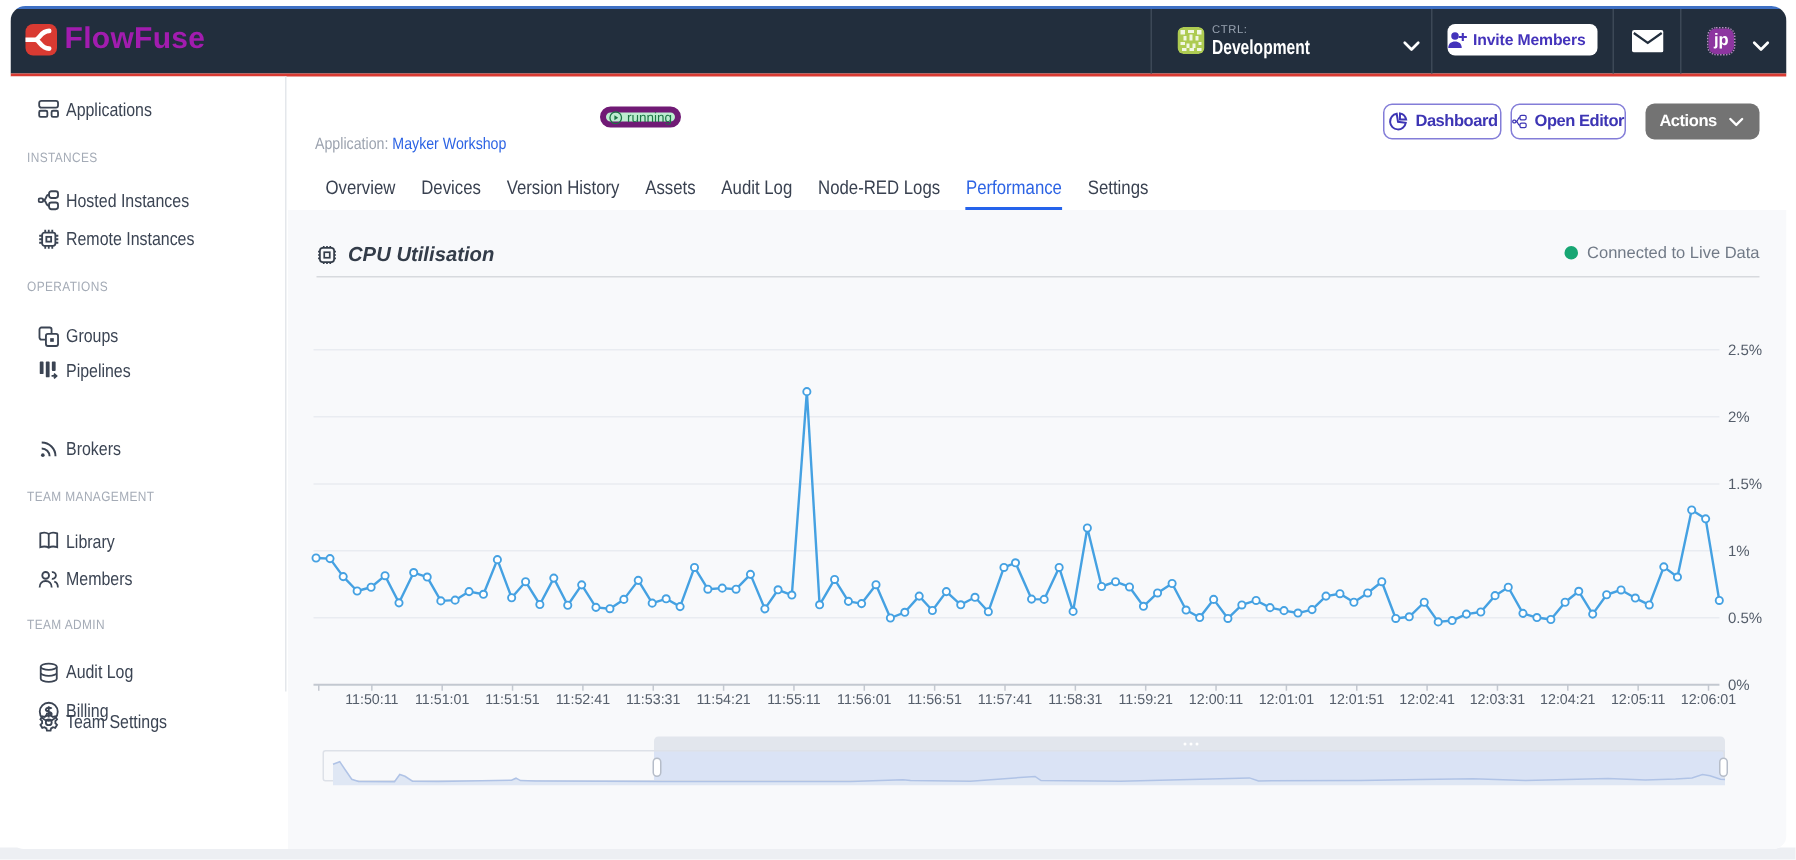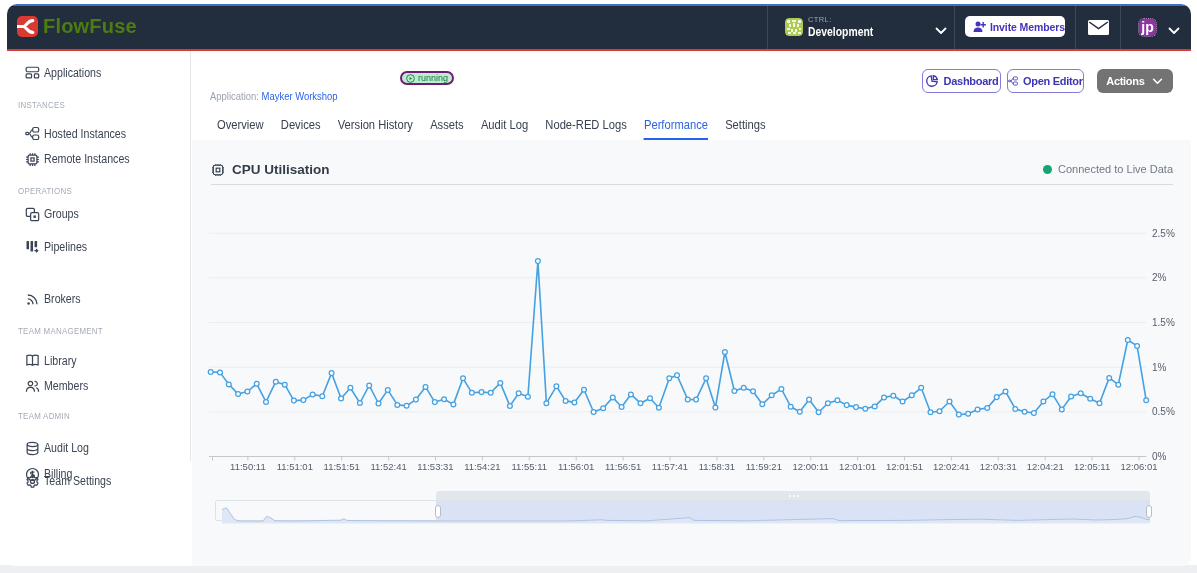--- a/index.html
+++ b/index.html
@@ -5,49 +5,49 @@
   * { margin:0; padding:0; box-sizing:border-box; }
   html,body { width:1197px; height:573px; background:#ffffff; font-family:"Liberation Sans",sans-serif; overflow:hidden; }
   .abs { position:absolute; }
   .bottomstrip { position:absolute; left:0; top:565px; width:1197px; height:8px; background:#edeff3; }
   .win { position:absolute; left:7px; top:4px; width:1184px; height:562px; background:#ffffff; border-radius:10px 10px 9px 9px; overflow:hidden; }
   
   .topline { position:absolute; left:0; top:0; width:100%; height:2px; background:#3e70c4; }
   .hdr { position:absolute; left:0; top:2px; width:100%; height:42.5px; background:#222e3d; }
   .redline { position:absolute; left:0; top:44.5px; width:100%; height:2.5px; background:#d93a32; }
   .logo { position:absolute; left:10px; top:12px; width:21px; height:21px; border-radius:5px; background:#d93a32; }
-  .brand { position:absolute; left:36px; top:11px; font-size:20px; font-weight:bold; color:#4d7c0f; letter-spacing:0.2px; }
+  .brand { position:absolute; left:36px; top:11px; font-size:20px; font-weight:bold; color:#a21caf; letter-spacing:0.2px; }
   .search { position:absolute; left:515px; top:12px; width:236px; height:22px; background:#2c3949; border:1px solid #4b596c; border-radius:4px; }
   .search .mag { position:absolute; left:8px; top:4px; }
   .search .ph { position:absolute; left:22px; top:3.5px; font-size:12px; color:#98a2b0; transform:scaleX(0.77); transform-origin:0 0; white-space:nowrap; }
   .hdiv { position:absolute; top:2px; height:42.5px; width:1px; background:#3c4857; }
   .tmav { position:absolute; left:778px; top:14px; width:18px; height:18px; border-radius:4px; }
   .tlabel { position:absolute; left:801px; top:11px; font-size:7.5px; color:#9aa4b2; letter-spacing:0.4px; }
   .tname { position:absolute; left:801px; top:19.5px; font-size:13.5px; font-weight:bold; color:#fff; transform:scaleX(0.77); transform-origin:0 0; white-space:nowrap; }
-  .invite { position:absolute; left:958px; top:12px; width:100px; height:21px; background:#fff; border-radius:5px; display:flex; align-items:center; justify-content:flex-end; gap:4px; font-size:10.5px; letter-spacing:-0.1px; font-weight:bold; color:#4433bb; white-space:nowrap; }
-  .usrav { position:absolute; left:1132px; top:15px; width:17px; height:17px; border-radius:5px; background:#8d35a0; color:#fff; font-size:14px; font-weight:bold; text-align:center; line-height:17px; outline:1px dotted #b98cc4; }
+  .invite { position:absolute; left:958px; top:12px; width:100px; height:21px; background:#fff; border-radius:5px; display:flex; align-items:center; justify-content:flex-start; gap:4px; font-size:10.5px; letter-spacing:-0.1px; font-weight:bold; color:#4433bb; white-space:nowrap; }
+  .usrav { position:absolute; left:1132px; top:15px; width:17px; height:17px; border-radius:5px; background:#8d35a0; color:#fff; font-size:11px; font-weight:bold; text-align:center; line-height:17px; outline:1px dotted #b98cc4; }
   
   .side { position:absolute; left:0; top:47px; width:184px; height:410px; background:#fff; border-right:1px solid #e4e7eb; }
   .shead { position:absolute; left:11px; font-size:9px; color:#a4abb6; letter-spacing:0.3px; height:12px; line-height:12px; transform:scaleX(0.88); transform-origin:0 50%; white-space:nowrap; }
   .sitem { position:absolute; left:18px; height:26px; display:flex; align-items:center; font-size:12.5px; color:#3b4453; white-space:nowrap; }
   .sitem svg { margin-right:4px; flex:none; } .sitem .lbl { display:inline-block; transform:scaleX(0.85); transform-origin:0 50%; }
   
   .graybg { position:absolute; left:185px; top:136px; width:999px; height:426px; background:#f8f9fb; }
   .crumb { position:absolute; left:203px; top:64px; font-size:14px; letter-spacing:-0.4px; font-weight:bold; color:#111827; }
   .crumb .b { color:#2c63e4; }
   .crumb .sep { color:#6b7280; font-weight:bold; font-size:14px; }
-  .badge { position:absolute; left:393px; top:67px; width:54px; height:14px; border:2px solid #701a75; background:#bdedd0; border-radius:8px; color:#1b7544; font-size:9px; display:flex; align-items:center; justify-content:center; gap:3px;text-align:right; }
+  .badge { position:absolute; left:393px; top:67px; width:54px; height:14px; border:4px solid #701a75; background:#bdedd0; border-radius:8px; color:#1b7544; font-size:9px; display:flex; align-items:center; justify-content:center; gap:3px;text-align:right; }
   .appline { position:absolute; left:203px; top:85.7px; font-size:11px; color:#9ca3af; transform:scaleX(0.86); transform-origin:0 0; white-space:nowrap; }
   .appline a { color:#2c63e4; text-decoration:none; }
   .btn { position:absolute; top:65px; height:24px; border:1px solid #837dd8; border-radius:6px; background:#fff; color:#3d35b4; font-size:11px; letter-spacing:-0.3px; font-weight:bold; display:flex; align-items:center; justify-content:center; gap:5px; white-space:nowrap; }
   .btn.primary { background:#737373; color:#fff; border:none; }
   .tabs { position:absolute; left:210px; top:108px; display:flex; gap:20px; font-size:13px; color:#394150; transform:scaleX(0.86); transform-origin:0 0; white-space:nowrap; }
   .tab { height:28px; line-height:25px; }
   .tab.active { color:#2c63e4; border-bottom:2px solid #2563eb; }
-  .secthead { position:absolute; left:204px; top:157px; display:flex; align-items:center; gap:7px; font-size:13.5px; font-weight:bold; color:#333c49; height:17px; }
+  .secthead { position:absolute; left:204px; top:157px; display:flex; align-items:center; gap:7px; font-size:13.5px; font-weight:bold; color:#333c49; height:17px;font-style:italic; }
   .live { position:absolute; top:159px; right:18px; font-size:11px; color:#717a87; }
   .hr { position:absolute; left:204px; top:179.8px; width:962px; height:1px; background:#d7dade; }
 </style>
 </head>
 <body>
 <div class="bottomstrip"></div>
 <div class="win">
 <div class="topline"></div>
 <div class="hdr"></div>
 <div class="redline"></div>
@@ -170,21 +170,21 @@
         </svg>
         <span class="lbl">Hosted Instances</span>
       </div>
 <div class="sitem" style="top:95.4px">
         <svg width="15" height="15" viewBox="0 0 16 16">
           <use href="#i-chip"></use>
         </svg>
         <span class="lbl">Remote Instances</span>
       </div>
 <div class="shead" style="top:134.4px">OPERATIONS</div>
-<div class="sitem" style="top:150px">
+<div class="sitem" style="top:160px">
         <svg width="15" height="15" viewBox="0 0 16 16">
           <use href="#i-groups"></use>
         </svg>
         <span class="lbl">Groups</span>
       </div>
 <div class="sitem" style="top:182.7px">
         <svg width="15" height="15" viewBox="0 0 16 16">
           <use href="#i-pipe"></use>
         </svg>
         <span class="lbl">Pipelines</span>

